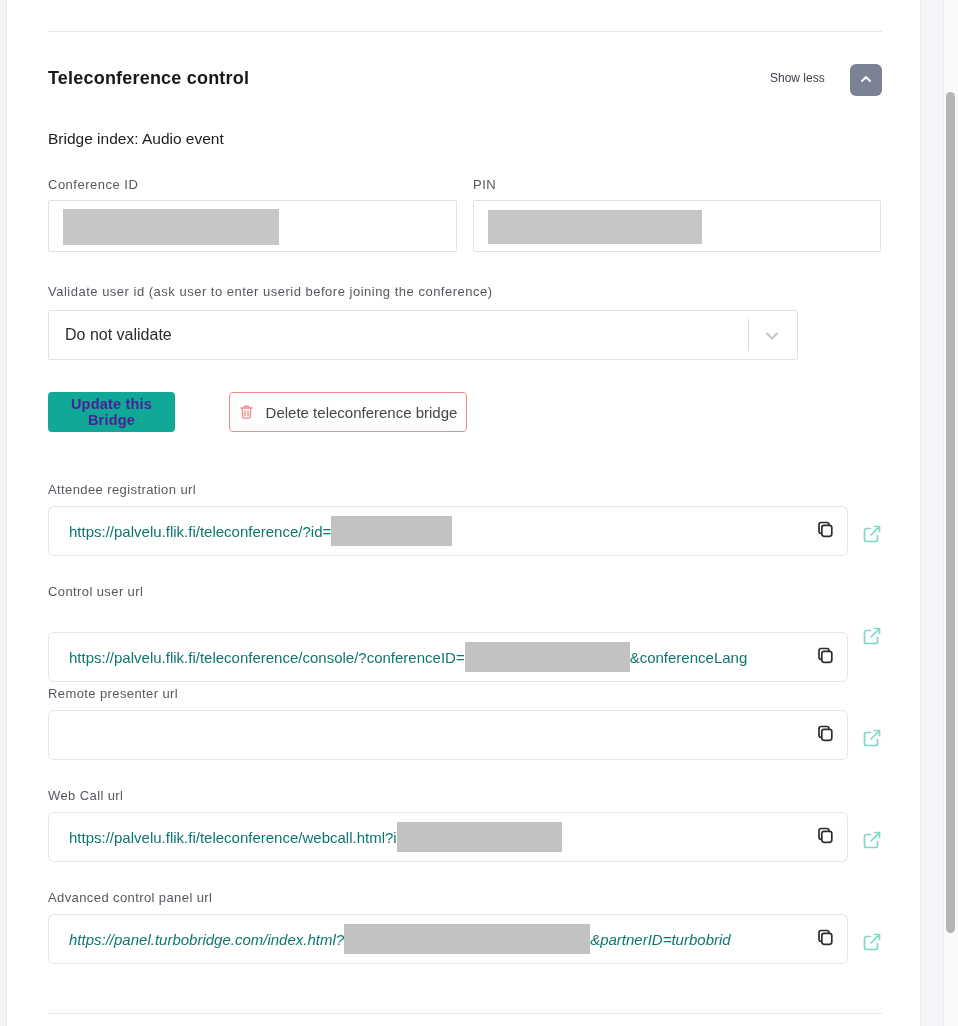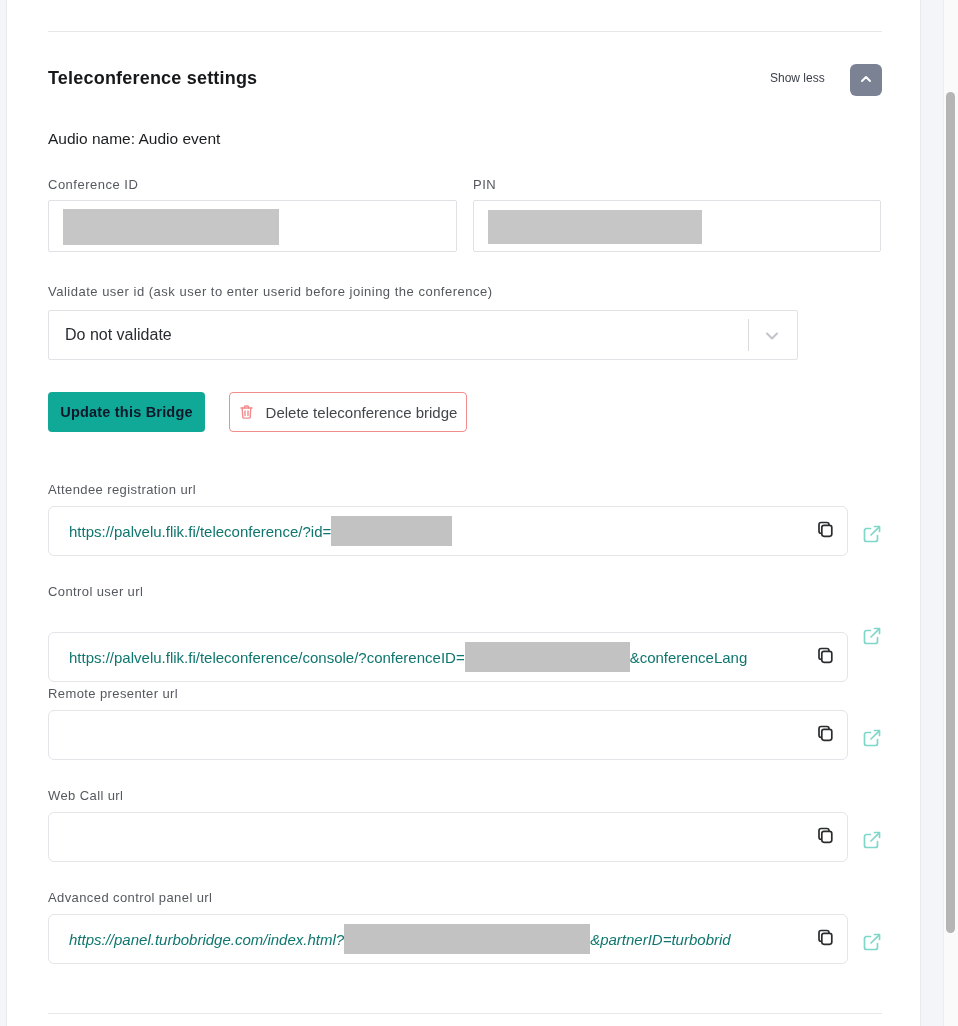--- a/index.html
+++ b/index.html
@@ -23,21 +23,21 @@
 
   .field-label { position:absolute; font-size:13px; color:#55585e; letter-spacing:0.5px; }
   .box-input { position:absolute; height:52px; background:#fff; border:1px solid #dfe1e5; border-radius:2px; }
   .redaction { position:absolute; background:#c6c6c6; }
 
   .select { position:absolute; left:48px; top:310px; width:750px; height:50px; background:#fff; border:1px solid #e0e2e6; border-radius:2px; cursor:pointer; }
   .select .value { position:absolute; left:16px; top:0; height:48px; line-height:48px; font-size:16px; color:#2a2c30; }
   .select .sep { position:absolute; right:48px; top:8px; width:1px; height:32px; background:#d9dbde; }
   .select .chev { position:absolute; right:14px; top:14px; }
 
-  .btn-update { position:absolute; left:48px; top:392px; width:157px; height:40px; background:#10a896; color:#0f172a; border:none; border-radius:4px; font-size:14.5px; font-weight:700; font-family:"Liberation Sans",sans-serif; cursor:pointer; letter-spacing:0.2px; }
+  .btn-update { position:absolute; left:48px; top:392px; width:127px; height:40px; background:#10a896; color:#4c1d95; border:none; border-radius:4px; font-size:14.5px; font-weight:700; font-family:"Liberation Sans",sans-serif; cursor:pointer; letter-spacing:0.2px; }
   .btn-delete { position:absolute; left:229px; top:392px; width:238px; height:40px; background:#ffffff; border:1px solid #f18c8c; border-radius:4px; display:flex; align-items:center; justify-content:center; gap:12px; font-size:15px; color:#43464b; font-family:"Liberation Sans",sans-serif; cursor:pointer; }
 
   .url-group { position:absolute; left:0; top:0; width:958px; }
   .url-label { position:absolute; left:48px; font-size:13px; color:#55585e; letter-spacing:0.4px; }
   .url-input { position:absolute; left:48px; width:800px; height:50px; background:#fff; border:1px solid #e3e5e8; border-radius:6px; }
   .url-text { position:absolute; left:20px; top:0; height:48px; width:740px; display:flex; align-items:center; overflow:hidden; white-space:nowrap; font-size:15px; color:#0f766e; }
   .url-text .blob { display:inline-block; height:30px; background:#c2c2c2; flex:0 0 auto; }
   .copy-btn { position:absolute; right:6px; top:7px; width:34px; height:34px; background:transparent; border:none; display:flex; align-items:center; justify-content:center; cursor:pointer; }
   .ext-link { position:absolute; left:862px; width:20px; height:20px; cursor:pointer; display:block; }
 </style>
@@ -45,31 +45,31 @@
 <body>
 
 <div class="page">
   <div class="card"></div>
   <div class="gutter"></div>
   <div class="scroll-track"></div>
   <div class="scroll-thumb"></div>
 
   <div class="divider top"></div>
 
-  <div class="heading">Teleconference settings</div>
+  <div class="heading">Teleconference control</div>
   <div class="show-less">Show less</div>
   <button class="collapse-btn">
     <span>
       <svg width="14" height="14" viewBox="0 0 14 14">
           <polyline points="3,9 7,5 11,9" fill="none" stroke="#ffffff" stroke-width="2" stroke-linecap="round" stroke-linejoin="round"></polyline>
         </svg>
     </span>
   </button>
 
-  <div class="bridge-name">Audio name: Audio event</div>
+  <div class="bridge-name">Bridge index: Audio event</div>
 
   <div class="field-label" style="left:48px; top:177px;">Conference ID</div>
   <div class="box-input" style="left:48px; top:200px; width:409px;">
     <div class="redaction" style="left:14px; top:8px; width:216px; height:36px;"></div>
   </div>
 
   <div class="field-label" style="left:473px; top:177px;">PIN</div>
   <div class="box-input" style="left:473px; top:200px; width:408px;">
     <div class="redaction" style="left:14px; top:9px; width:214px; height:34px;"></div>
   </div>
@@ -175,20 +175,25 @@
             <polyline points="12.5,2.5 17.5,2.5 17.5,7.5"></polyline>
             <line x1="9" y1="11" x2="17.2" y2="2.8"></line>
           </g>
         </svg>
     </span>
   </div>
 
   <div class="url-group">
     <div class="url-label" style="top:788px;">Web Call url</div>
     <div class="url-input" style="top:812px;">
+      <div class="url-text">
+        <span>https://palvelu.flik.fi/teleconference/webcall.html?i</span>
+          <span class="blob" style="width:165px;"></span>
+          <span></span>
+      </div>
       <button class="copy-btn">
         <span>
           <svg width="21" height="21" viewBox="0 0 21 21">
               <rect x="5" y="3.5" width="10" height="11" rx="2.2" fill="none" stroke="#2b2c2e" stroke-width="1.7"></rect>
               <rect x="7.8" y="6.3" width="10" height="11" rx="2.2" fill="#ffffff" stroke="#2b2c2e" stroke-width="1.7"></rect>
             </svg>
         </span>
       </button>
     </div>
     <span class="ext-link" style="top:830px;">

